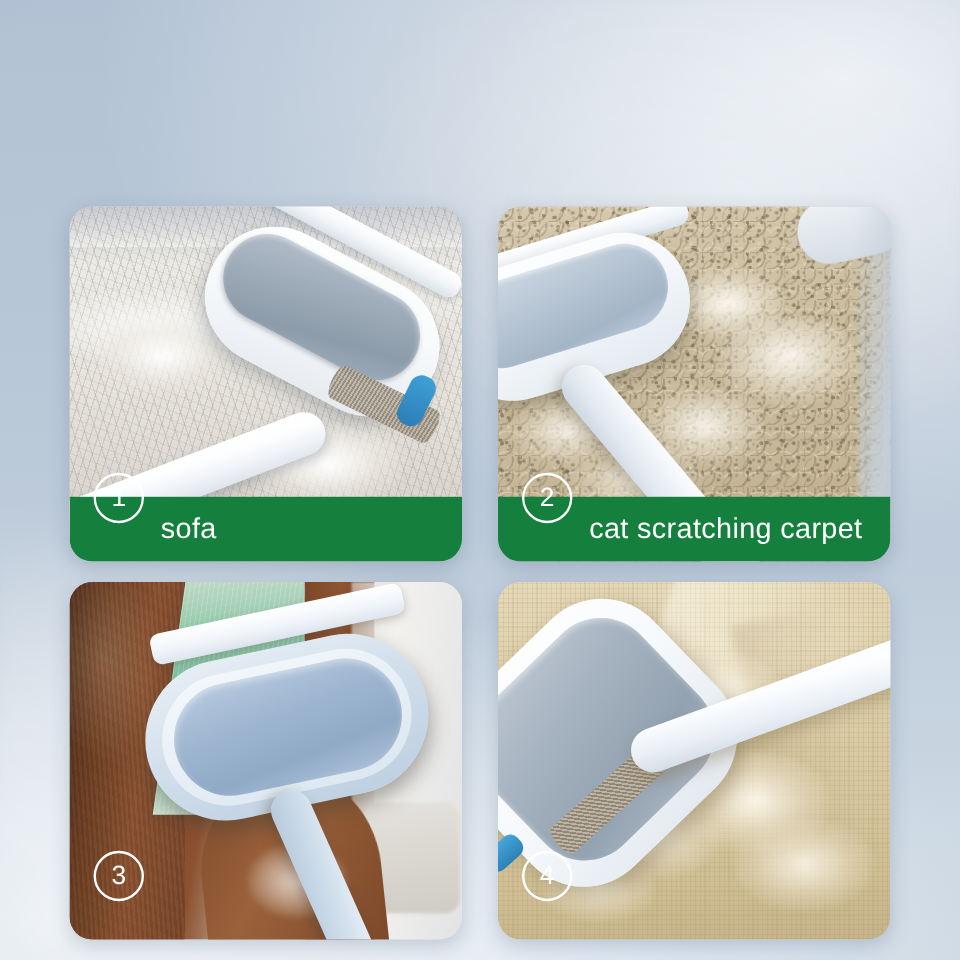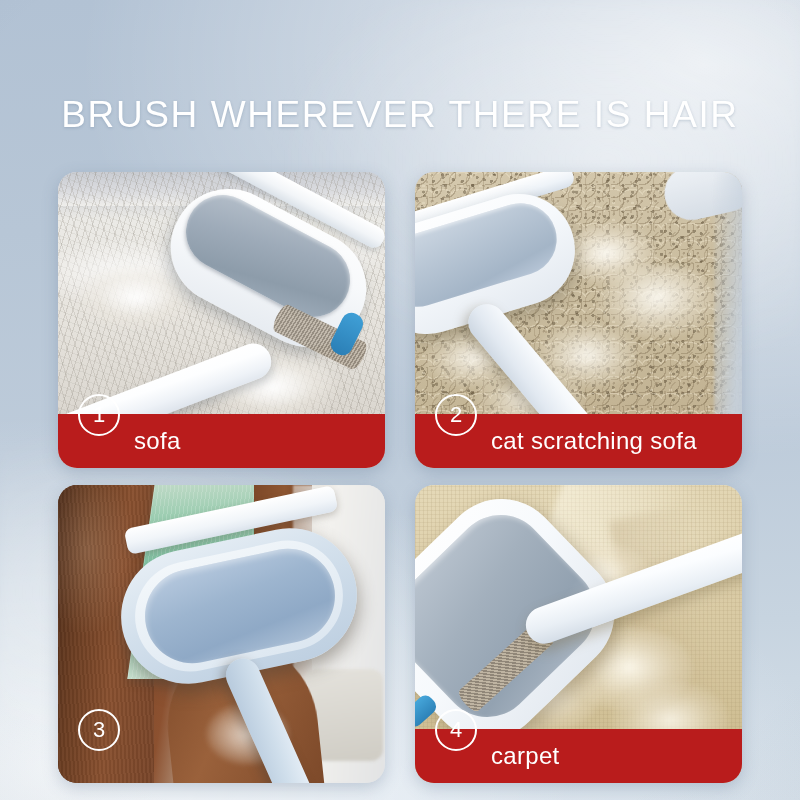--- a/index.html
+++ b/index.html
@@ -415,21 +415,21 @@
   .p4-furE { left: 36px;  top: 226px; width: 96px;  height: 58px;
     background: radial-gradient(ellipse at 50% 50%, rgba(255,252,242,.74) 0%, rgba(234,224,200,.40) 48%, rgba(234,224,200,0) 78%); }
 
   
   .caption {
     position: absolute;
     left: 0;
     right: 0;
     bottom: 0;
     height: 54px;
-    background: #b91c1c;
+    background: #15803d;
     display: flex;
     align-items: center;
   }
   .badge {
     position: absolute;
     left: 20px;
     bottom: 32px;
     width: 42px;
     height: 42px;
     border-radius: 50%;
@@ -456,21 +456,20 @@
 </style>
 </head>
 <body>
 
 <div id="poster">
 
   <div class="bg-base"></div>
   <div class="bg-sheen"></div>
   <div class="bg-vignette"></div>
 
-  <div class="headline">BRUSH WHEREVER THERE IS HAIR</div>
 
   <div class="grid">
 
     <div class="card">
       <div class="photo">
         <div class="p1-bg"></div>
         <div class="p1-wall"></div>
         <div class="p1-fur"></div>
         <div class="p1-furclump" style="left:18px;  top:92px;  width:120px; height:66px;"></div>
         <div class="p1-furclump" style="left:150px; top:178px; width:130px; height:74px;"></div>
@@ -502,21 +501,21 @@
         <div class="fur-wisp p2-furC"></div>
         <div class="fur-wisp p2-furD"></div>
         <div class="fur-wisp p2-furE"></div>
         <div class="p2-blade"></div>
         <div class="p2-headbody"></div>
         <div class="p2-pad"></div>
         <div class="p2-handle"></div>
 
       </div>
       <div class="caption">
-        <span class="caption-label">cat scratching sofa</span>
+        <span class="caption-label">cat scratching carpet</span>
       </div>
       <div class="badge">
         <span>2</span>
       </div>
     </div>
 
     <div class="card">
       <div class="photo">
         <div class="p3-bg"></div>
         <div class="p3-suedeL"></div>
@@ -548,22 +547,19 @@
         <div class="fur-wisp p4-furC"></div>
         <div class="fur-wisp p4-furD"></div>
         <div class="fur-wisp p4-furE"></div>
         <div class="p4-blade"></div>
         <div class="p4-headbody"></div>
         <div class="p4-pad"></div>
         <div class="p4-bristle"></div>
         <div class="p4-teal"></div>
         <div class="p4-handle"></div>
       </div>
-      <div class="caption">
-        <span class="caption-label">carpet</span>
-      </div>
       <div class="badge">
         <span>4</span>
       </div>
     </div>
 
   </div>
 </div>
 
 </body></html>

